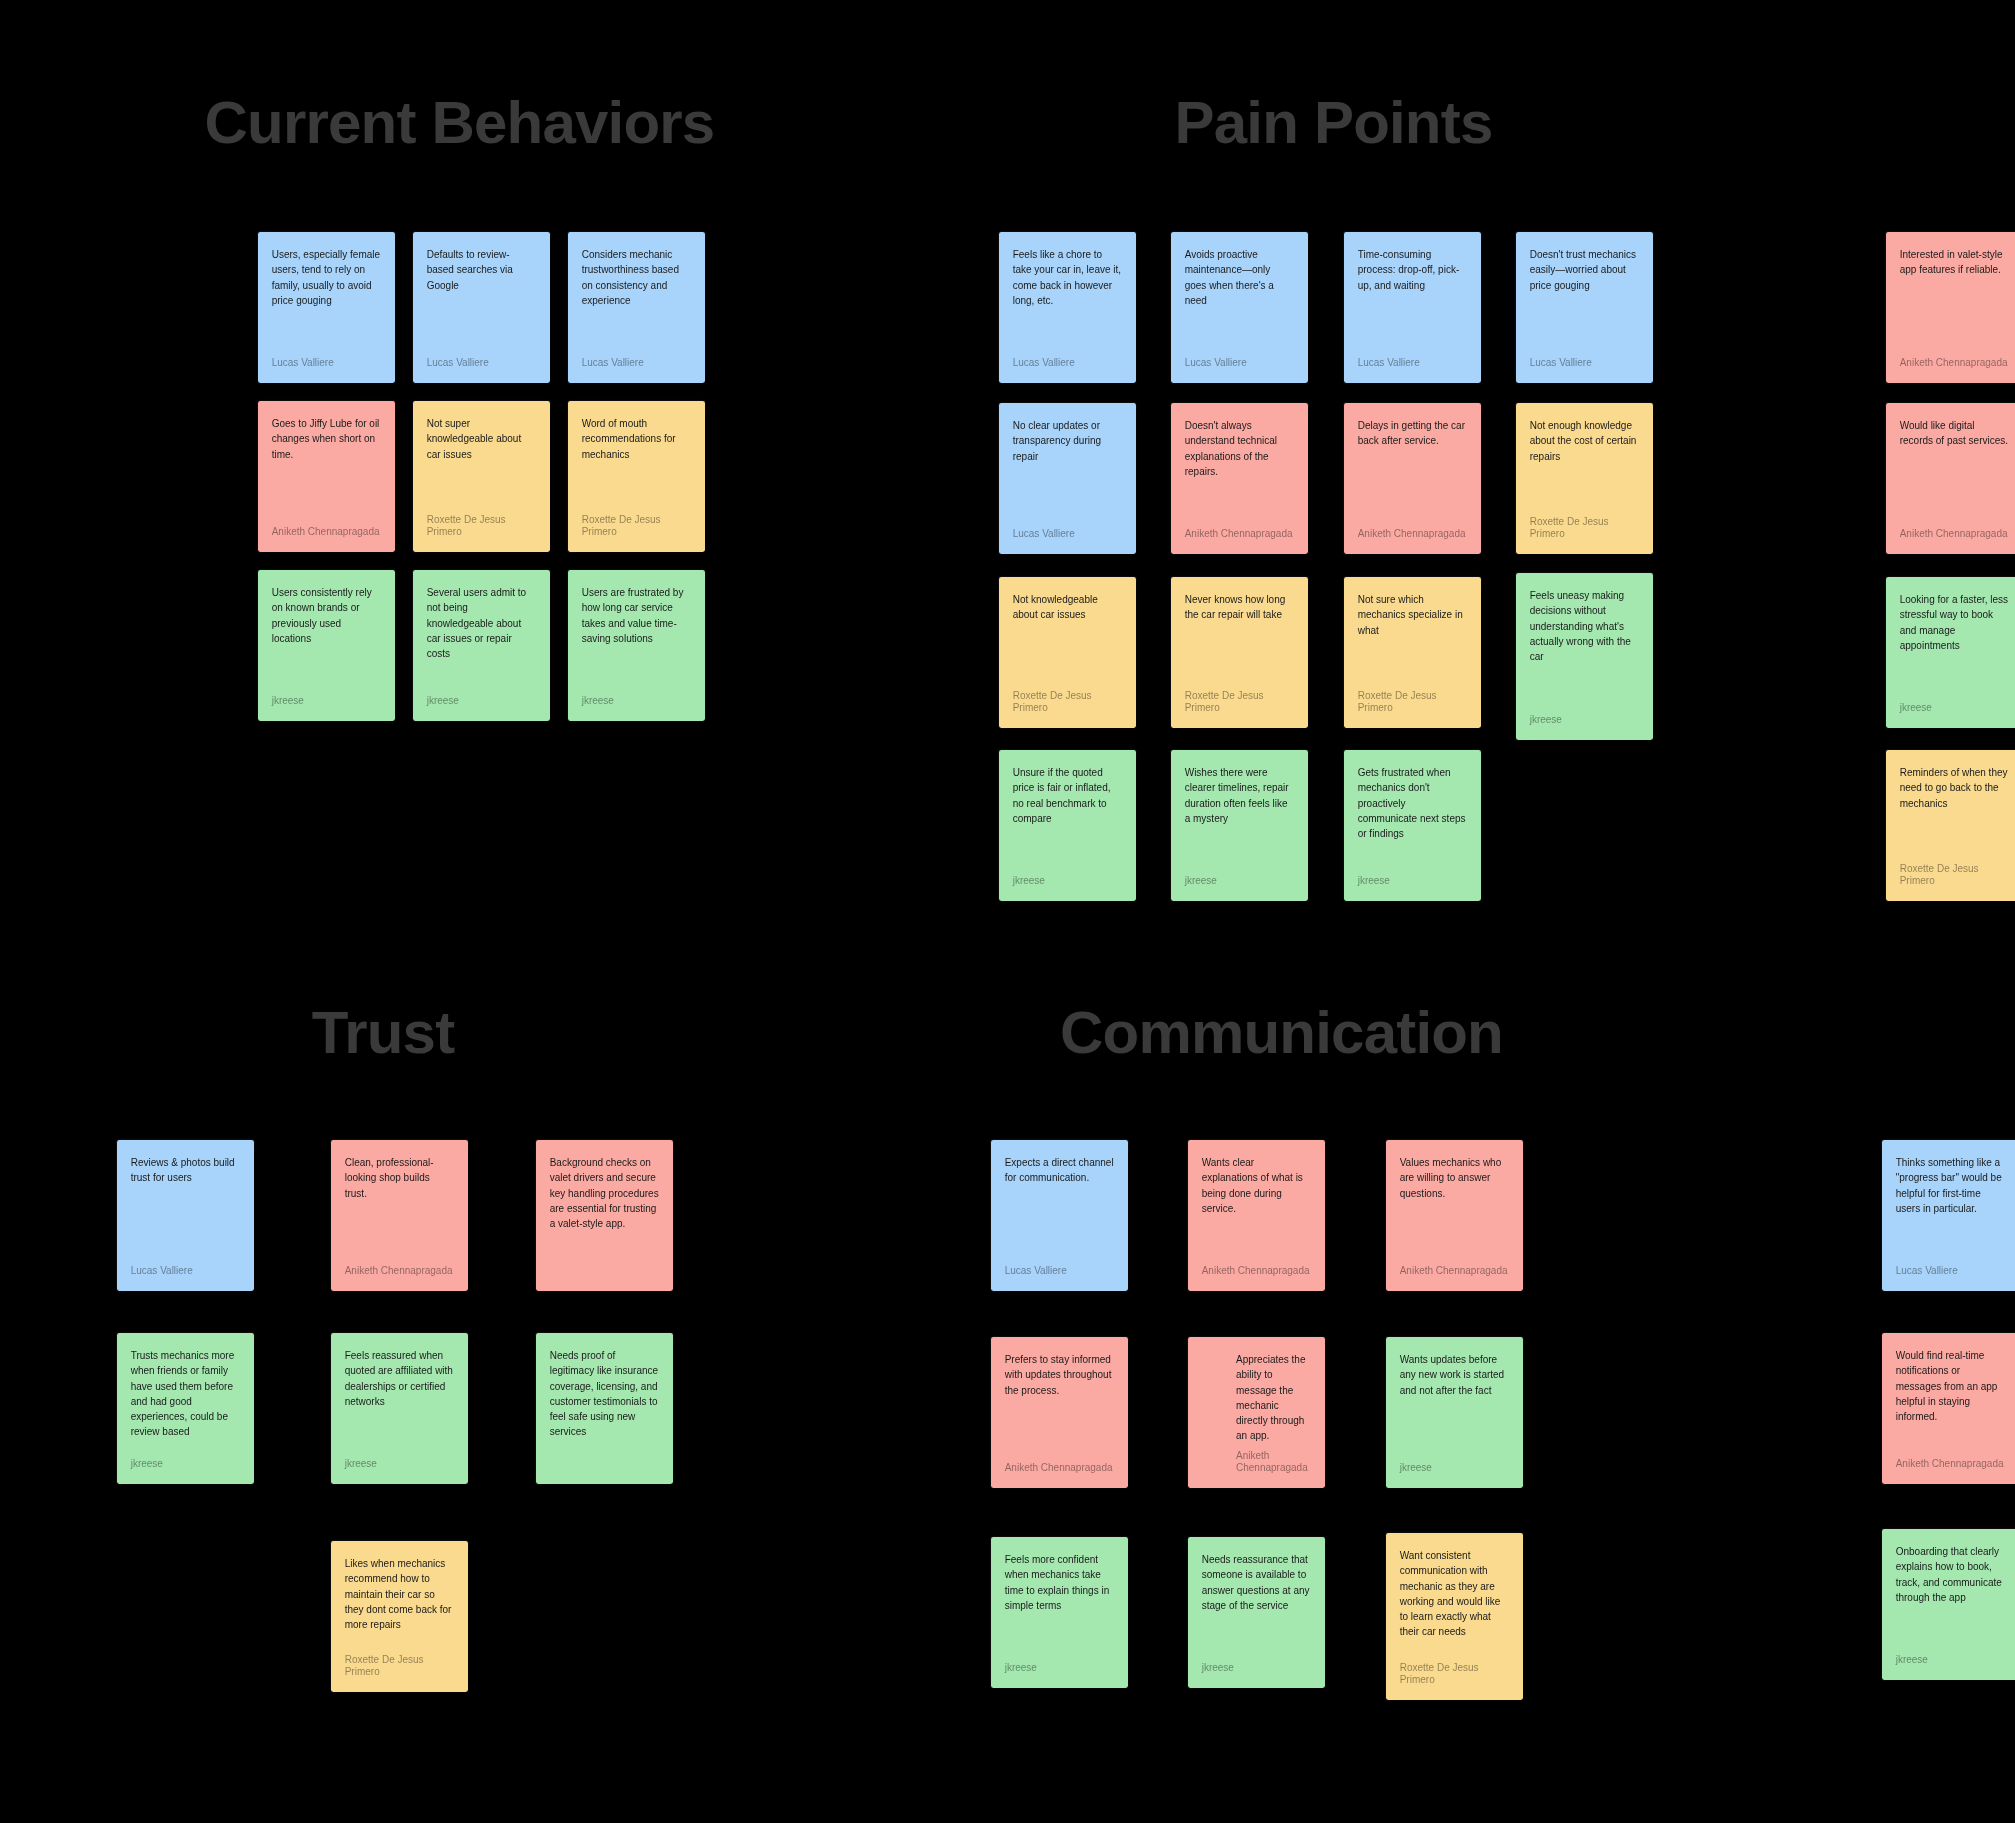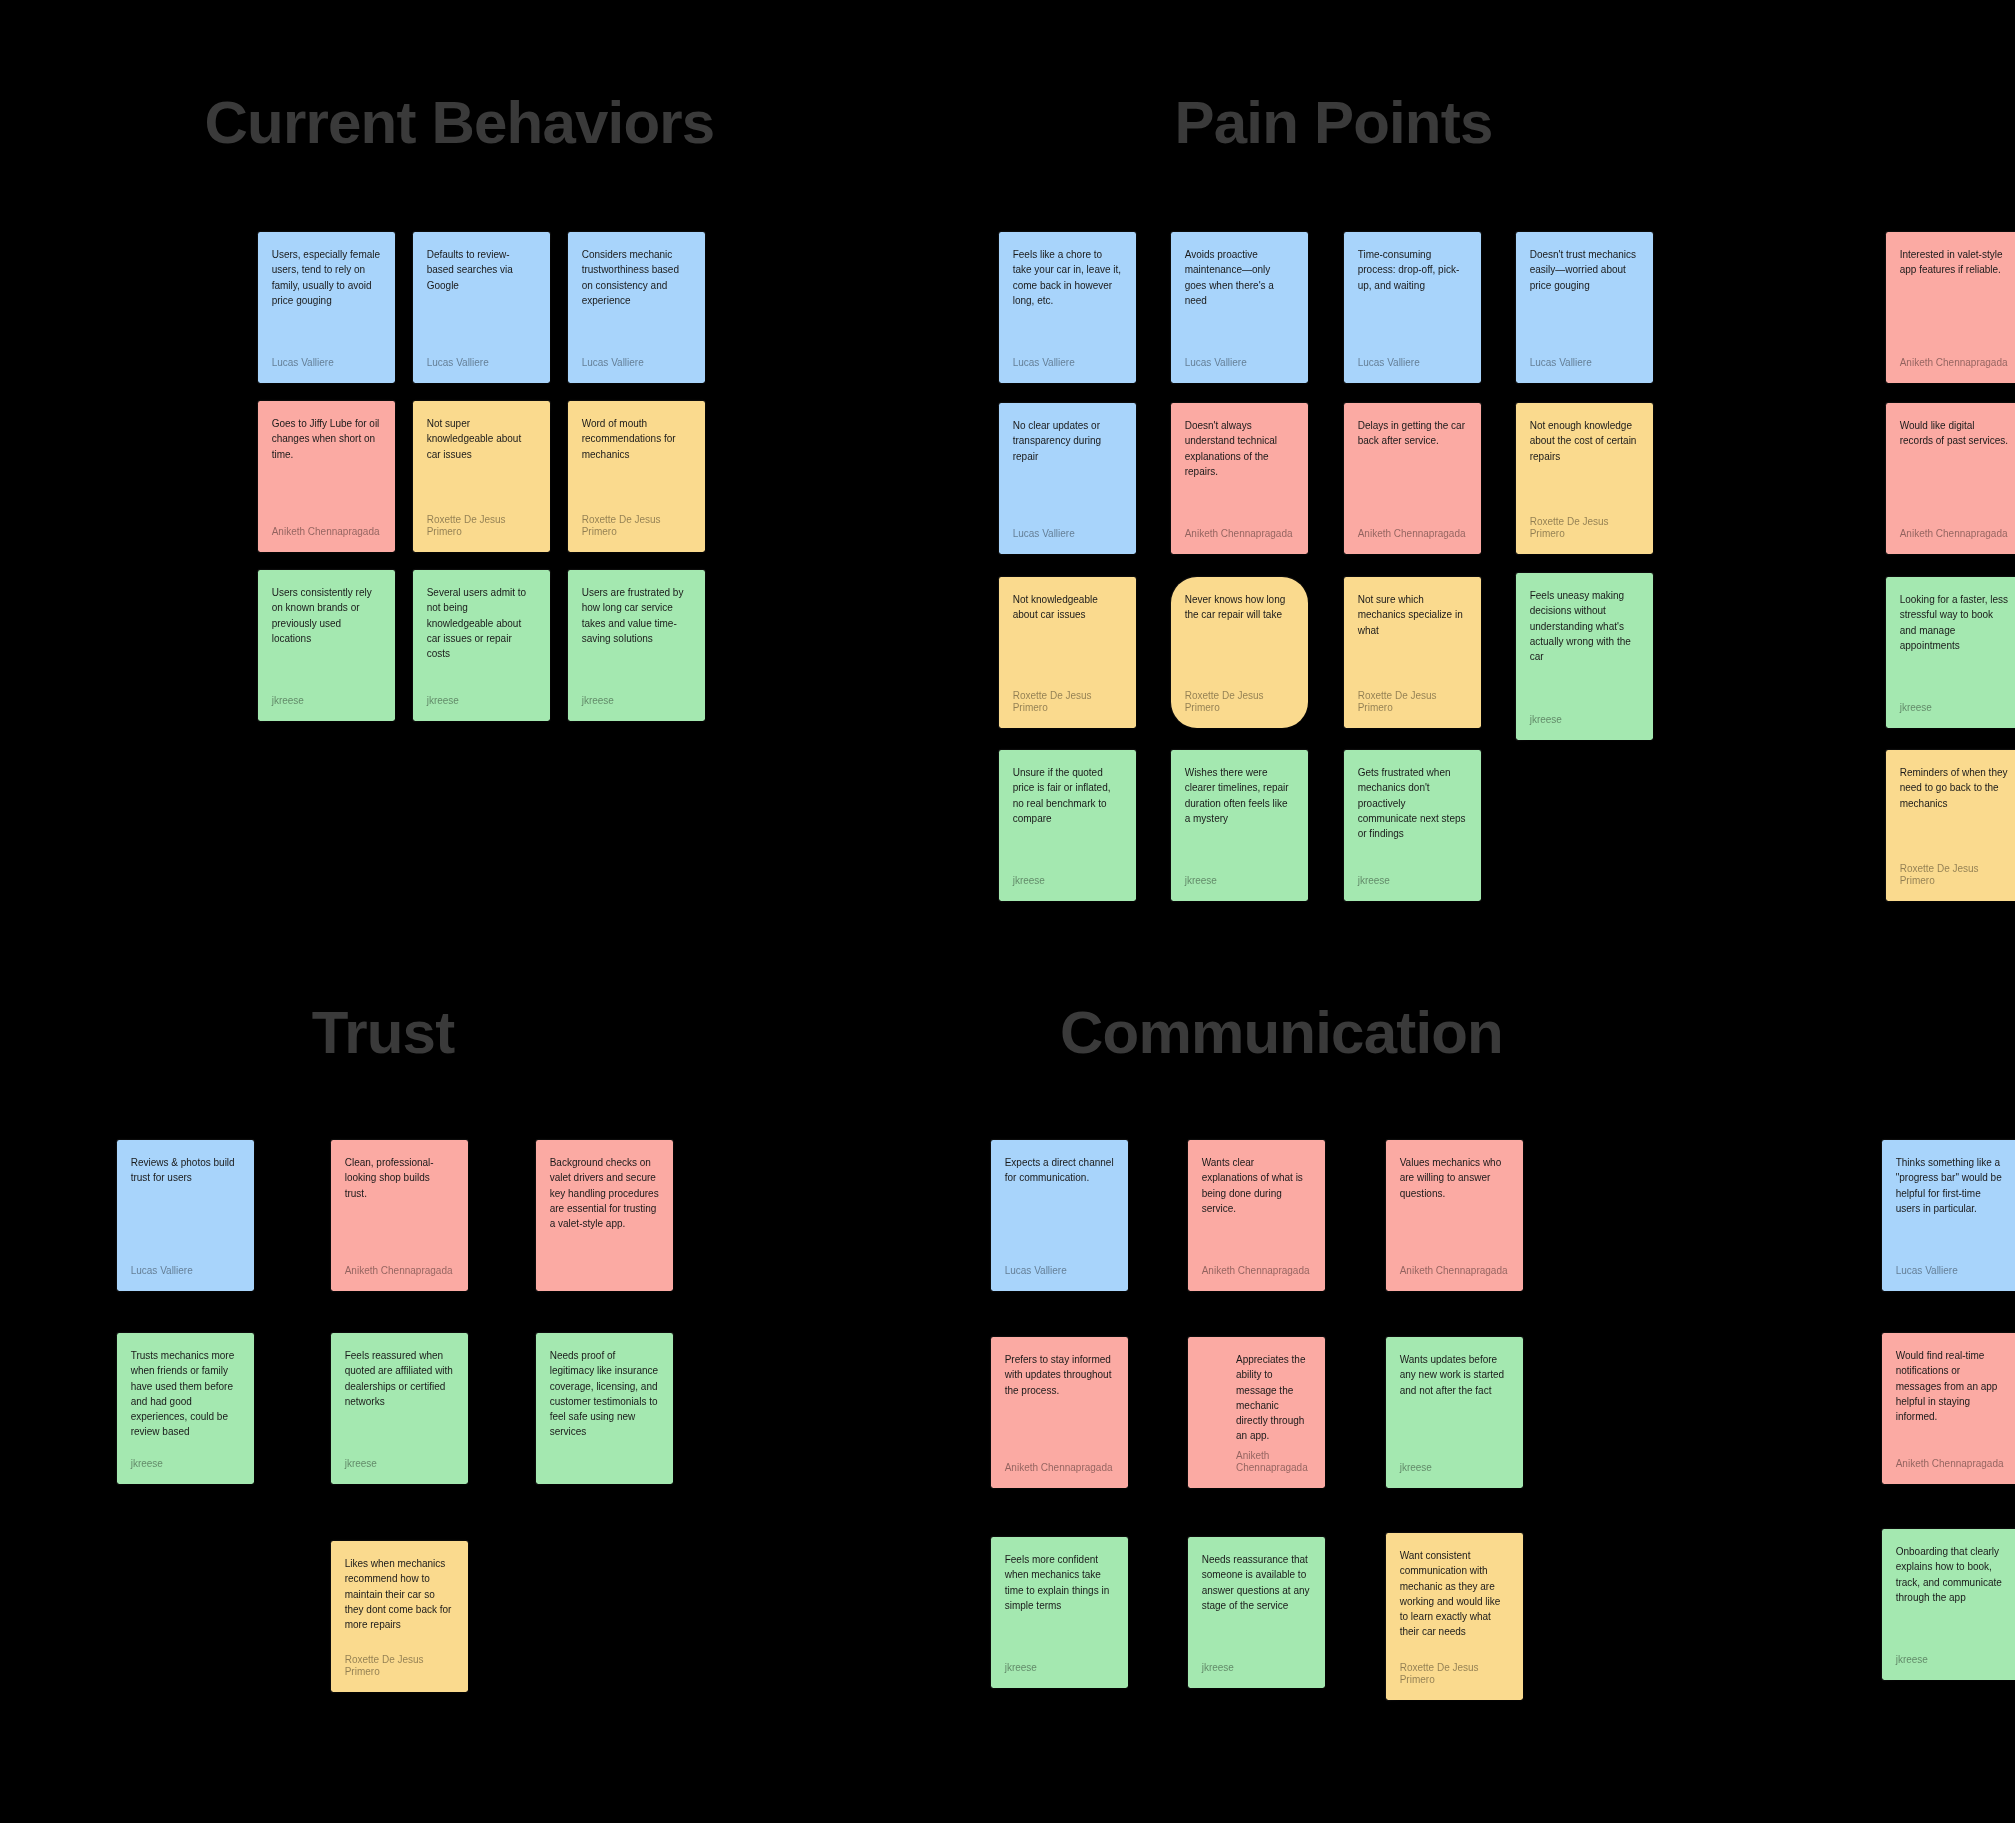--- a/index.html
+++ b/index.html
@@ -147,21 +147,21 @@
         </div>
       <div class="note c-yellow" style="left:517px; top:171px;">
           <div class="note-text">Not enough knowledge about the cost of certain repairs</div>
           <div class="note-author">Roxette De Jesus Primero</div>
         </div>
 
       <div class="note c-yellow" style="left:0px;    top:345px;">
           <div class="note-text">Not knowledgeable  about car issues</div>
           <div class="note-author">Roxette De Jesus Primero</div>
         </div>
-      <div class="note c-yellow" style="left:172px;  top:345px;border-radius:26px;">
+      <div class="note c-yellow" style="left:172px;  top:345px;">
           <div class="note-text">Never knows how long the car repair will take</div>
           <div class="note-author">Roxette De Jesus Primero</div>
         </div>
       <div class="note c-yellow" style="left:345px;  top:345px;">
           <div class="note-text">Not sure which mechanics specialize in what</div>
           <div class="note-author">Roxette De Jesus Primero</div>
         </div>
       <div class="note c-green tall" style="left:517px; top:341px;">
           <div class="note-text">Feels uneasy making decisions without understanding what's actually wrong with the car</div>
           <div class="note-author">jkreese</div>

